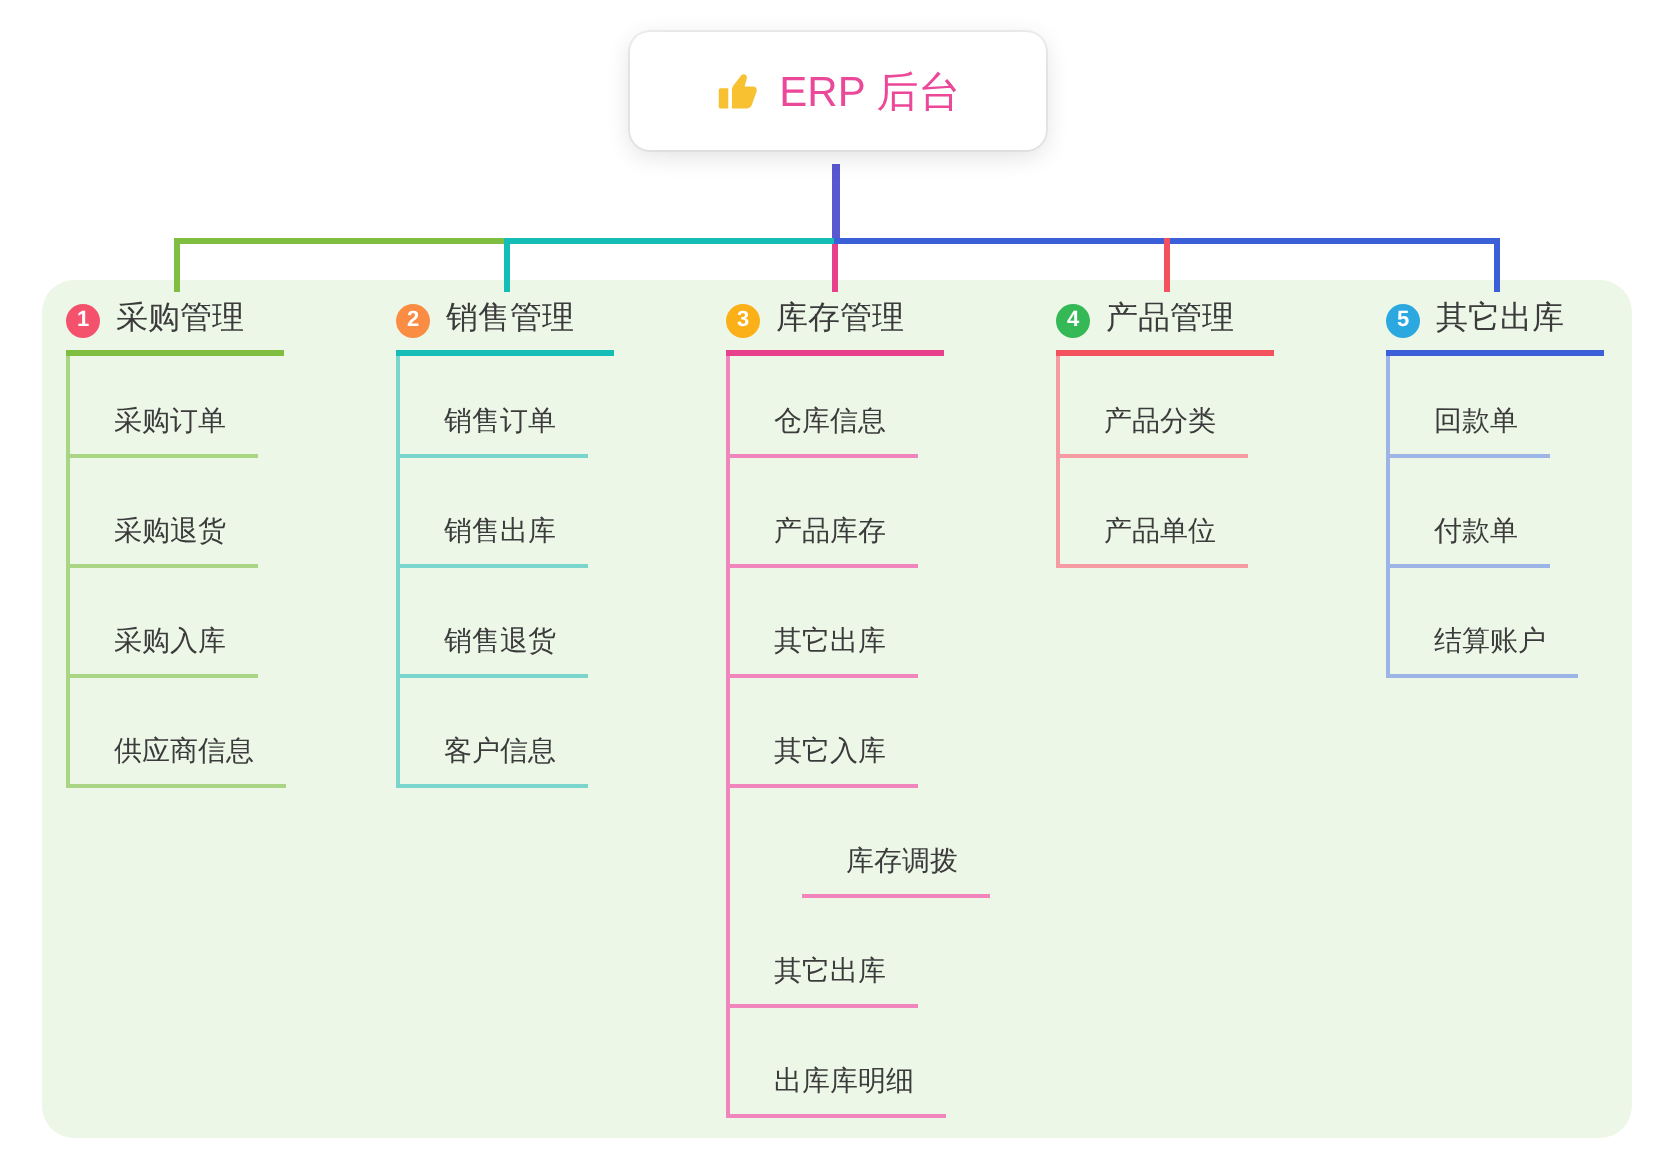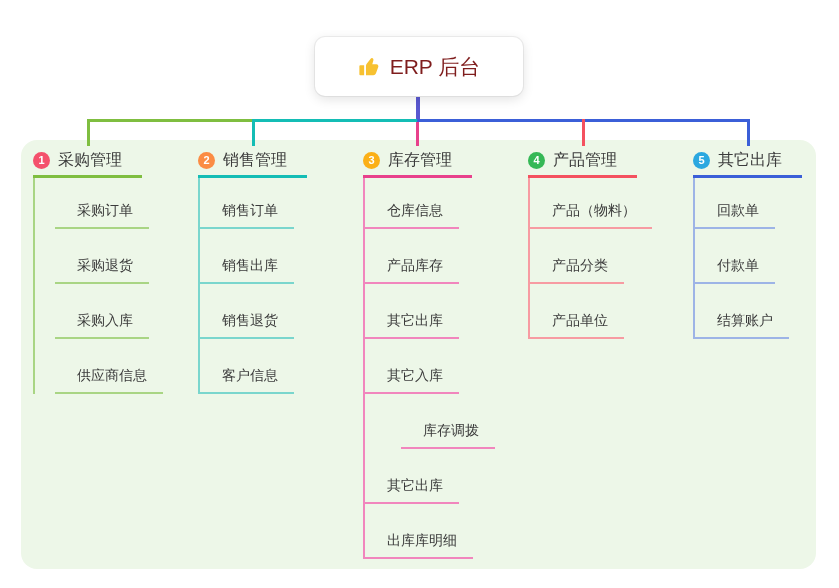--- a/index.html
+++ b/index.html
@@ -4,25 +4,25 @@
 <style>
   html,body{margin:0;padding:0;background:#ffffff;}
   .stage{
     position:relative;width:839px;height:588px;overflow:hidden;
     background:#ffffff;
     font-family:"Liberation Sans","DejaVu Sans",sans-serif;
     color:#3b3b3b;
   }
   
   .root-node{
-    position:absolute;left:315px;top:37px;width:208px;height:59px;
+    position:absolute;left:315px;top:16px;width:208px;height:59px;
     background:#ffffff;border-radius:10px;
     box-shadow:0 3px 12px rgba(0,0,0,.12), 0 0 0 1px #f1f1f1;
     display:flex;align-items:center;justify-content:center;gap:10px;
-    font-size:21px;color:#7f1d1d;
+    font-size:21px;color:#ec4899;
   }
   .root-node svg{display:block;}
   
   .stem{position:absolute;left:416px;top:82px;width:4px;height:40px;}
   .rail{position:absolute;top:119px;height:3px;}
   .rail-1{left:87px;width:168px;}
   .rail-2{left:252px;width:168px;}
   .rail-3{left:417px;width:333px;}
   .drop{position:absolute;top:119px;width:3px;height:27px;}
   .drop-1{left:87px;}
@@ -84,21 +84,21 @@
     </span>
     <span>ERP 后台</span>
   </div>
 
   <div id="branches-layer">
       <div class="column col-1">
         <div class="branch-header" style="border-bottom-color: rgb(127, 190, 64);">
           <span class="badge" style="background: rgb(244, 81, 108);">1</span>
           <span>采购管理</span>
         </div>
-        <div class="children" style="border-left-color: rgb(169, 213, 132); padding-left: 20px;">
+        <div class="children" style="border-left-color: rgb(169, 213, 132);">
           <div class="child-row">
             <span class="child-label" style="border-bottom-color: rgb(169, 213, 132);">采购订单</span>
           </div>
           <div class="child-row">
             <span class="child-label" style="border-bottom-color: rgb(169, 213, 132);">采购退货</span>
           </div>
           <div class="child-row">
             <span class="child-label" style="border-bottom-color: rgb(169, 213, 132);">采购入库</span>
           </div>
           <div class="child-row">
@@ -155,23 +155,20 @@
           </div>
         </div>
       </div>
       <div class="column col-4">
         <div class="branch-header" style="border-bottom-color: rgb(244, 81, 95);">
           <span class="badge" style="background: rgb(53, 184, 86);">4</span>
           <span>产品管理</span>
         </div>
         <div class="children" style="border-left-color: rgb(247, 155, 162);">
           <div class="child-row">
-            <span class="child-label" style="border-bottom-color: rgb(247, 155, 162);">产品（物料）</span>
-          </div>
-          <div class="child-row">
             <span class="child-label" style="border-bottom-color: rgb(247, 155, 162);">产品分类</span>
           </div>
           <div class="child-row">
             <span class="child-label" style="border-bottom-color: rgb(247, 155, 162);">产品单位</span>
           </div>
         </div>
       </div>
       <div class="column col-5">
         <div class="branch-header" style="border-bottom-color: rgb(59, 95, 216);">
           <span class="badge" style="background: rgb(43, 168, 224);">5</span>

